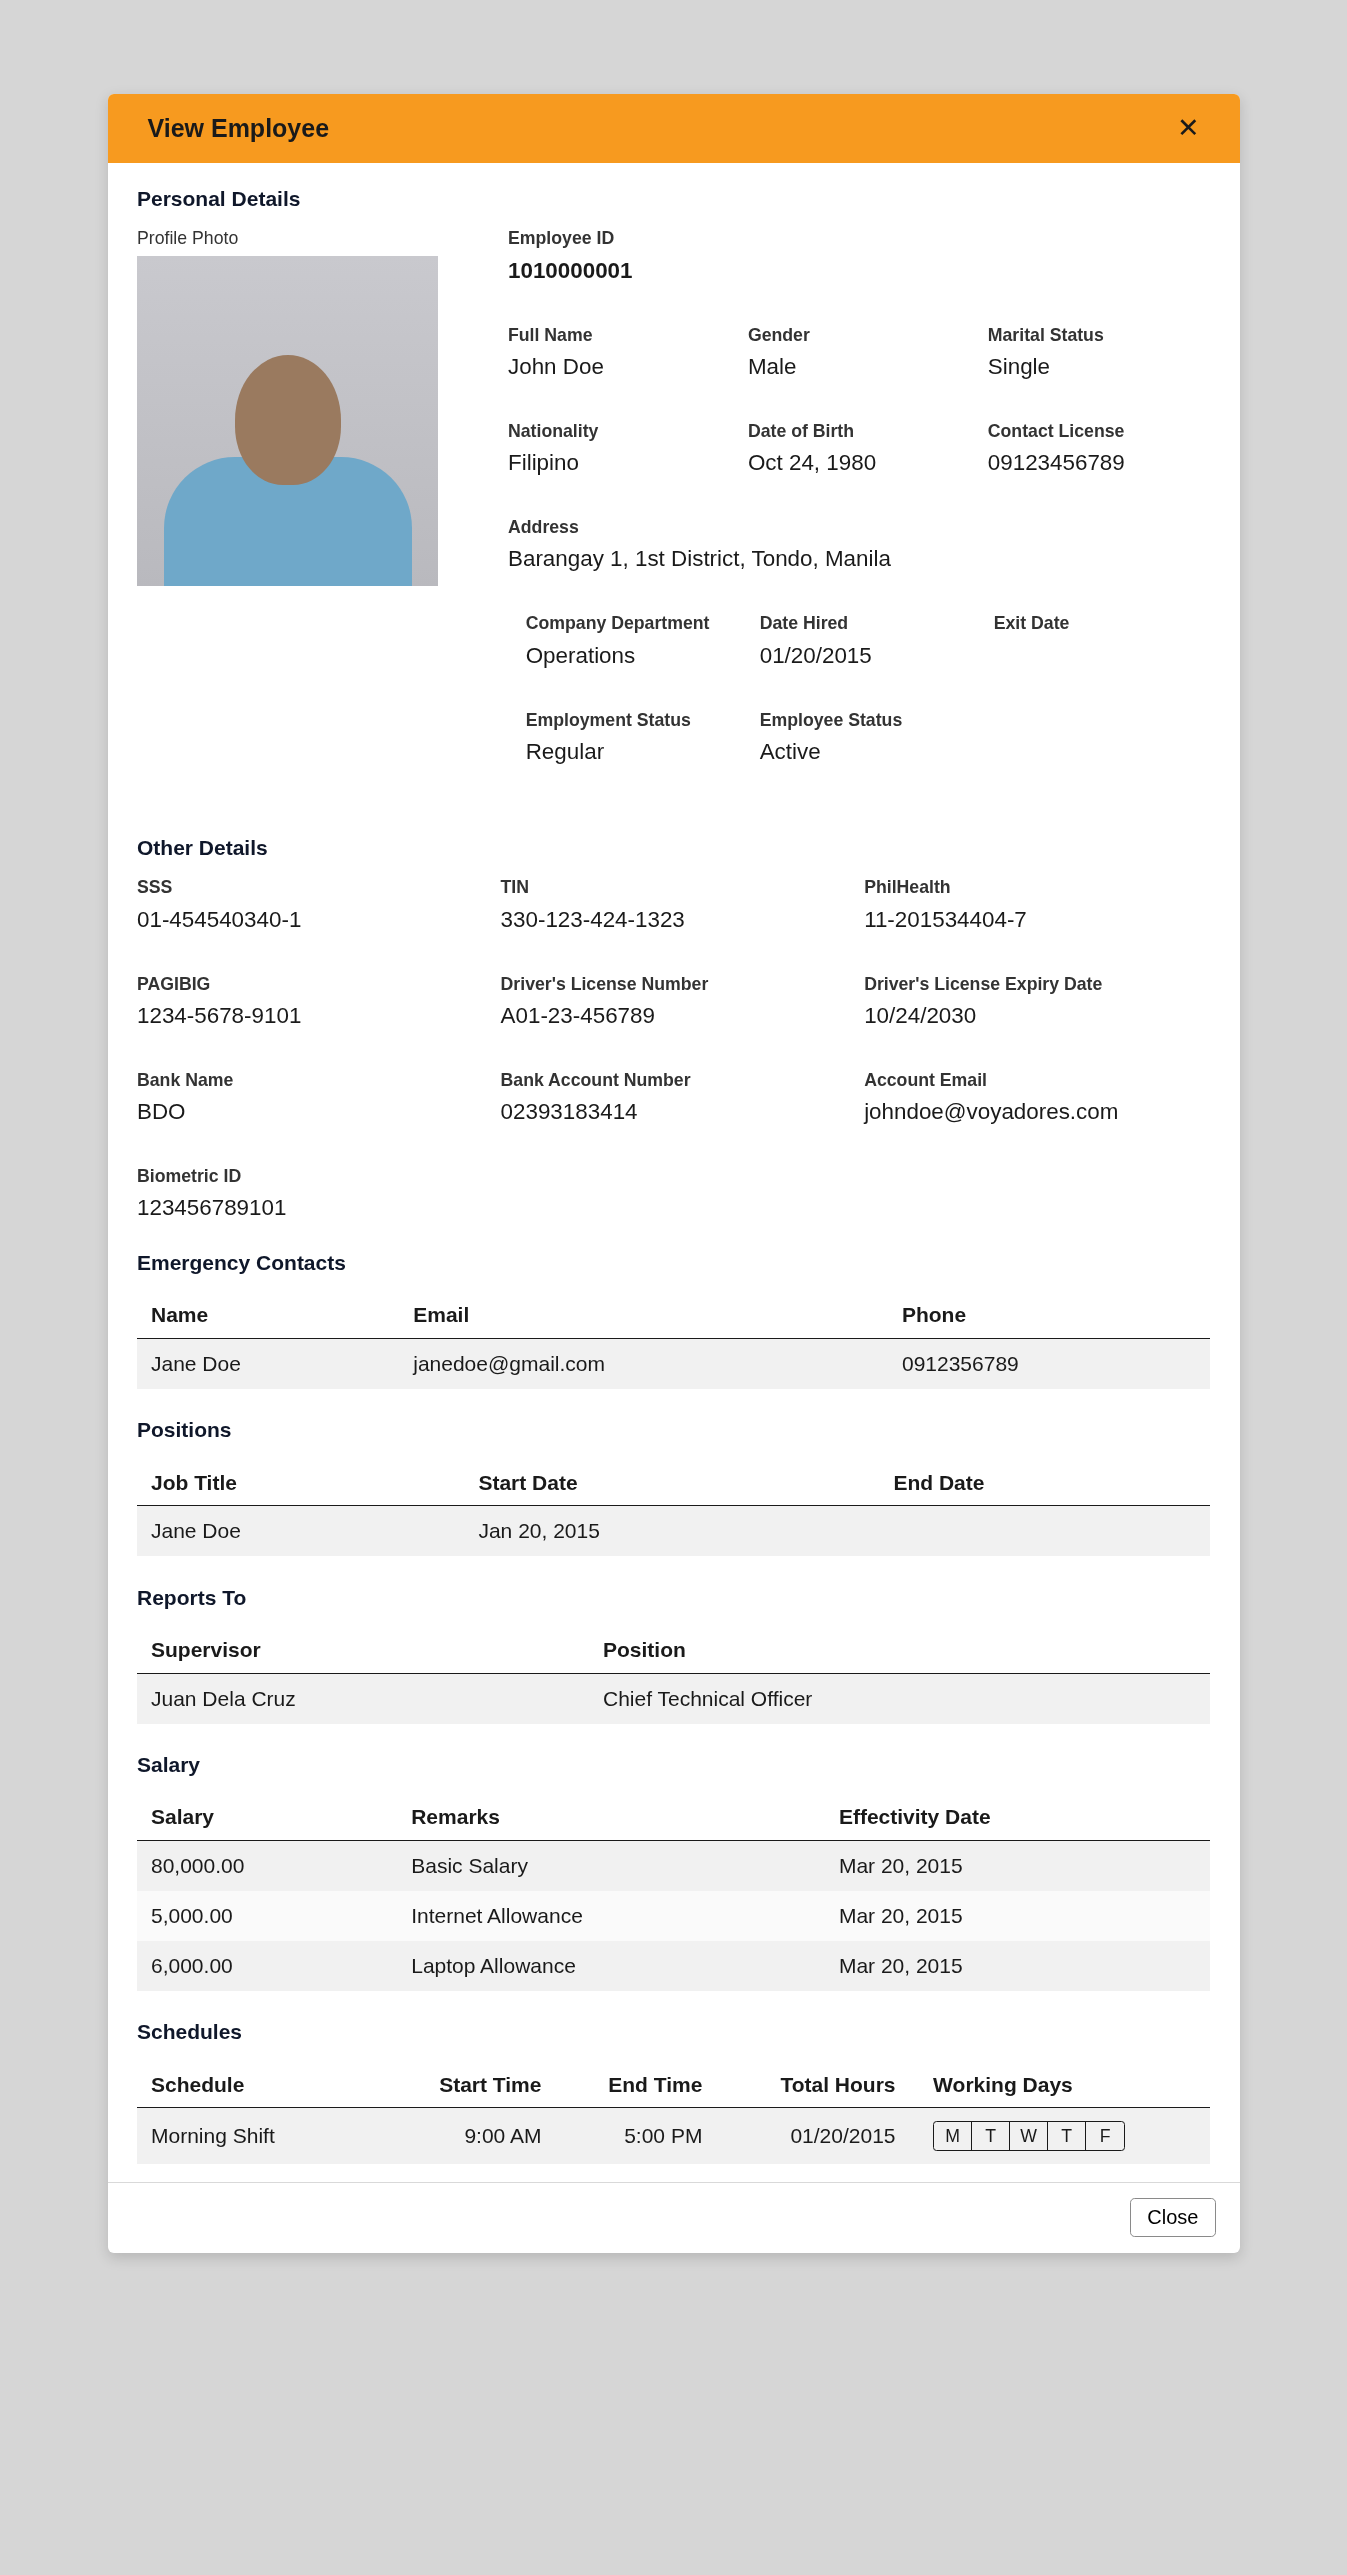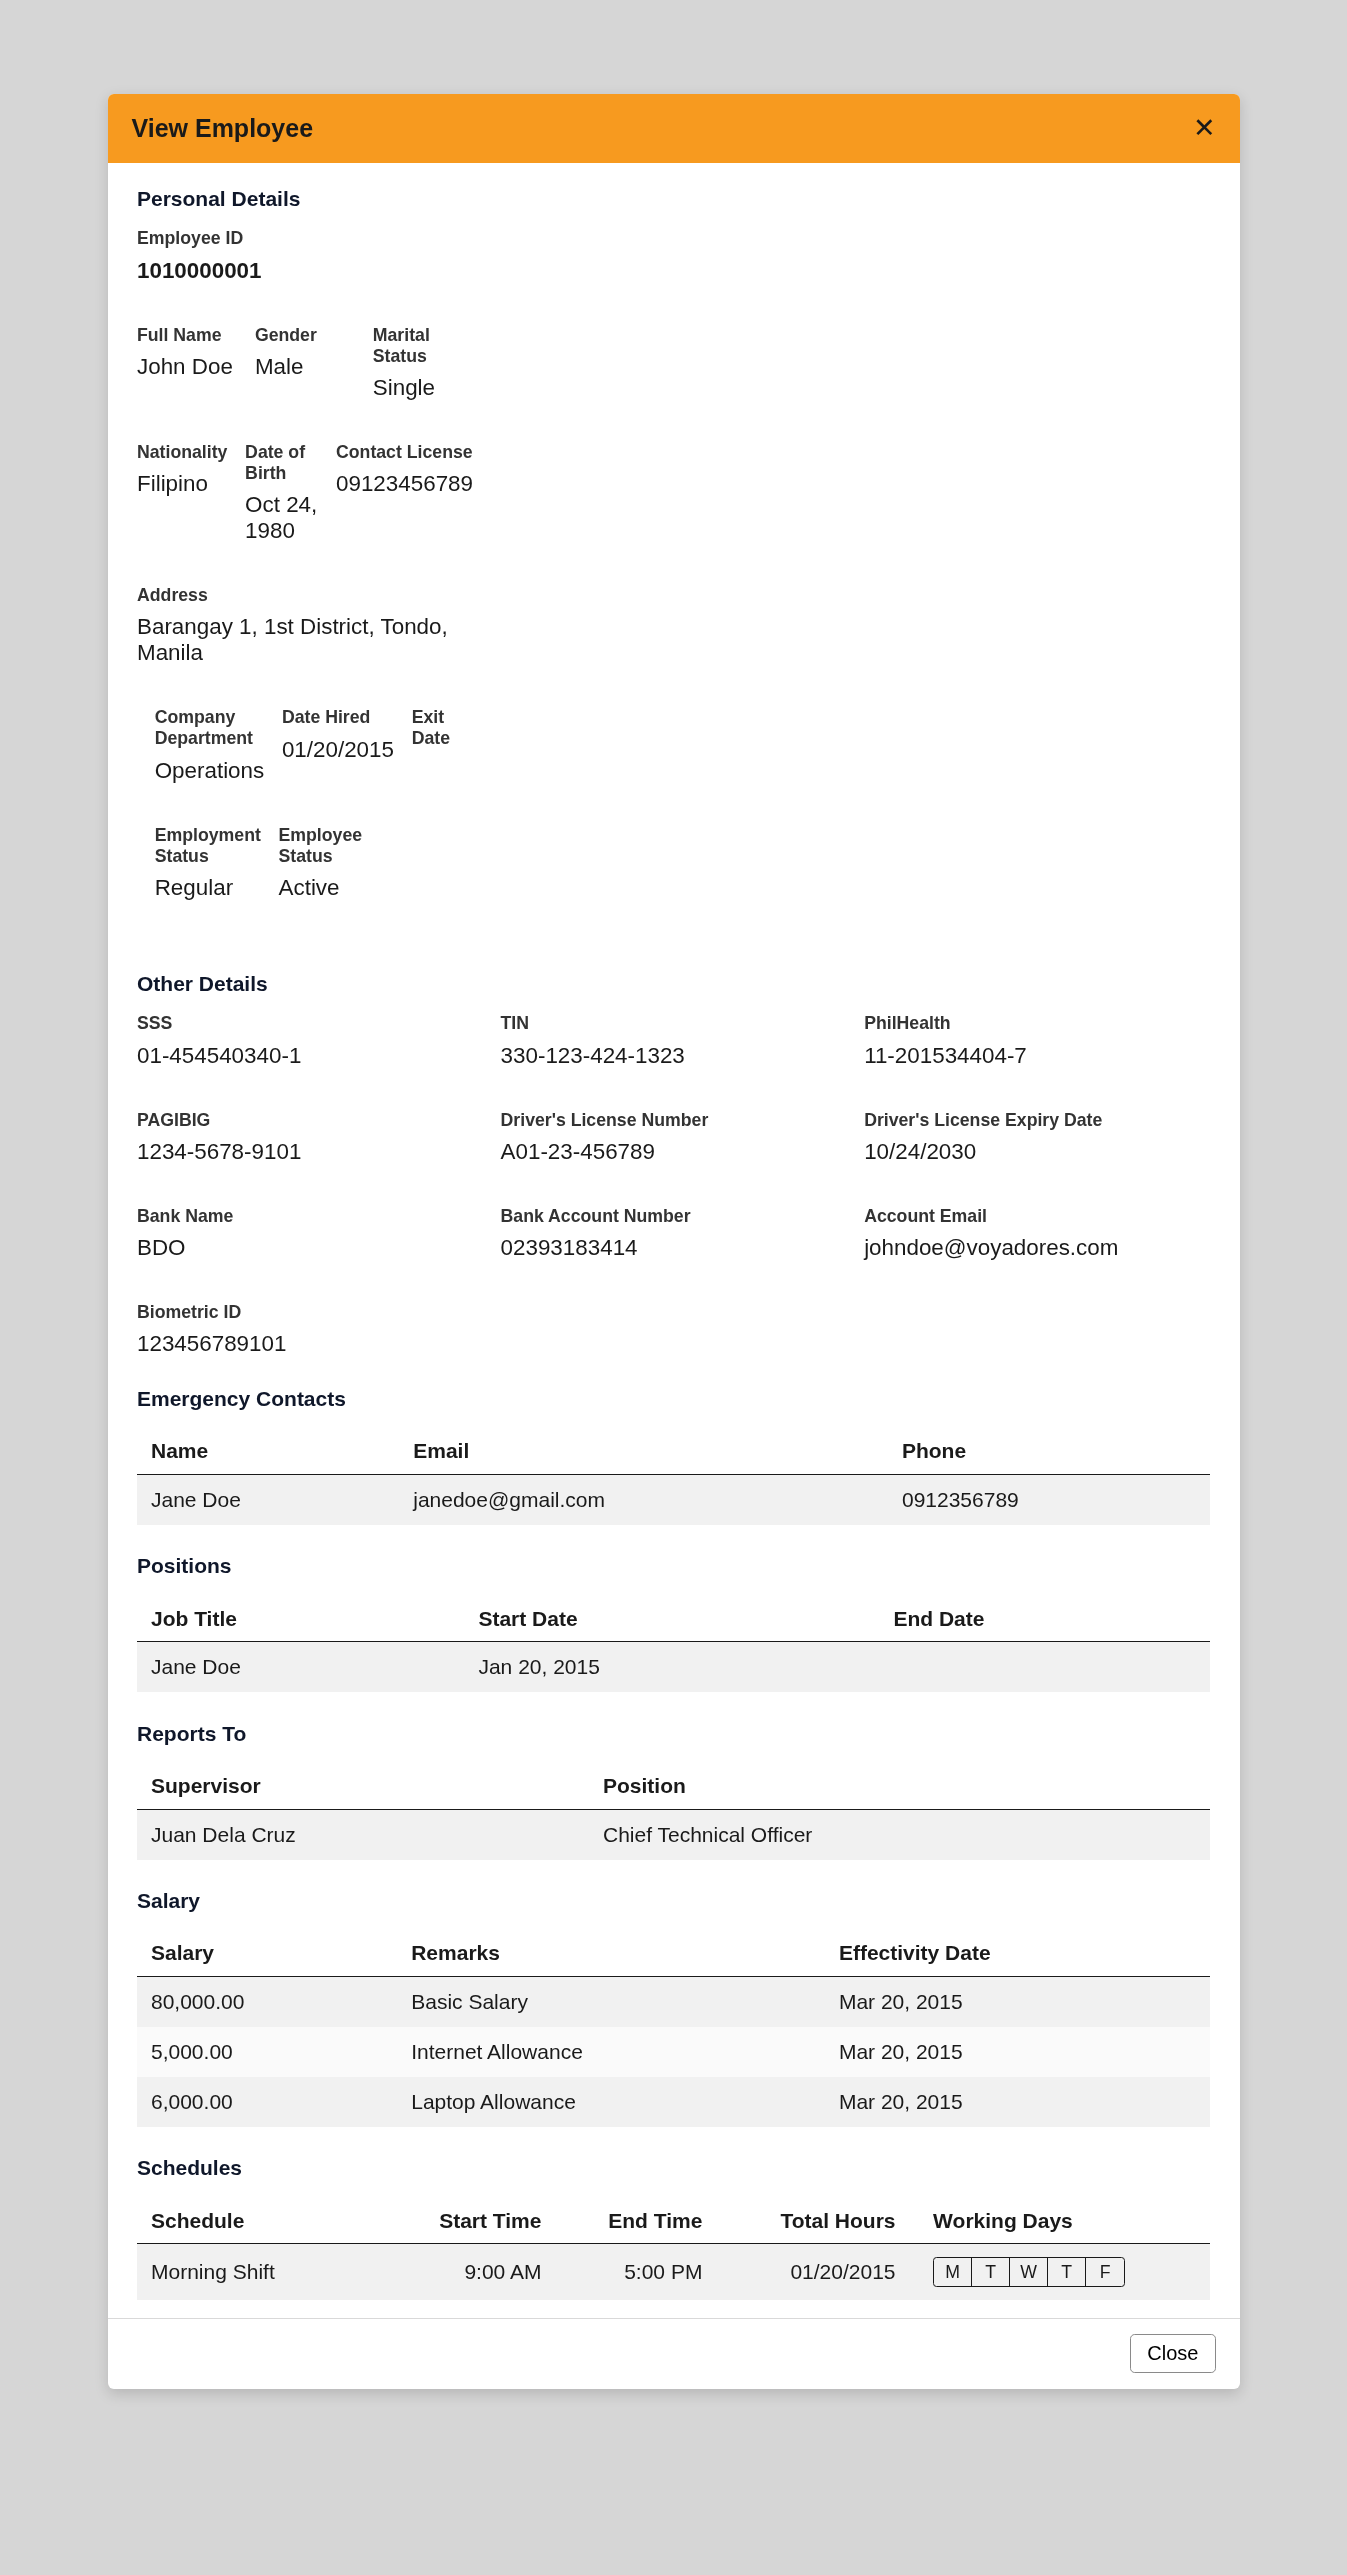--- a/index.html
+++ b/index.html
@@ -13,21 +13,21 @@
   .modal {
     width: 1132px;
     margin: 0 auto;
     background: #fff;
     border-radius: 5.9px;
     box-shadow: 0 4.7px 14px rgba(0,0,0,.15);
     overflow: hidden;
   }
   .modal-header {
     background: #f79a1f;
-    padding: 20px 24px;
+    padding: 20px 40px;
     display: flex;
     align-items: center;
     justify-content: space-between;
   }
   .modal-title {
     font-size: 25px;
     font-weight: 700;
     color: #1a1a1a;
   }
   .close-x {
@@ -159,20 +159,27 @@
 <div class="modal">
   <div class="modal-header">
     <div class="modal-title">View Employee</div>
     <div class="close-x">✕</div>
   </div>
 
   <div class="modal-body">
 
     <div class="section-title first">Personal Details</div>
     <div class="pd-grid">
+      <div>
+        <div class="photo-label">Profile Photo</div>
+        <div class="photo-box">
+          <div class="silhouette-body"></div>
+          <div class="silhouette-head"></div>
+        </div>
+      </div>
       <div class="fields-col">
         <div class="field-row single">
           <div class="field">
             <div class="f-label">Employee ID</div>
             <div class="f-value" style="font-weight:600">1010000001</div>
           </div>
         </div>
         <div class="field-row">
           <div class="field">
               <div class="f-label">Full Name</div>

